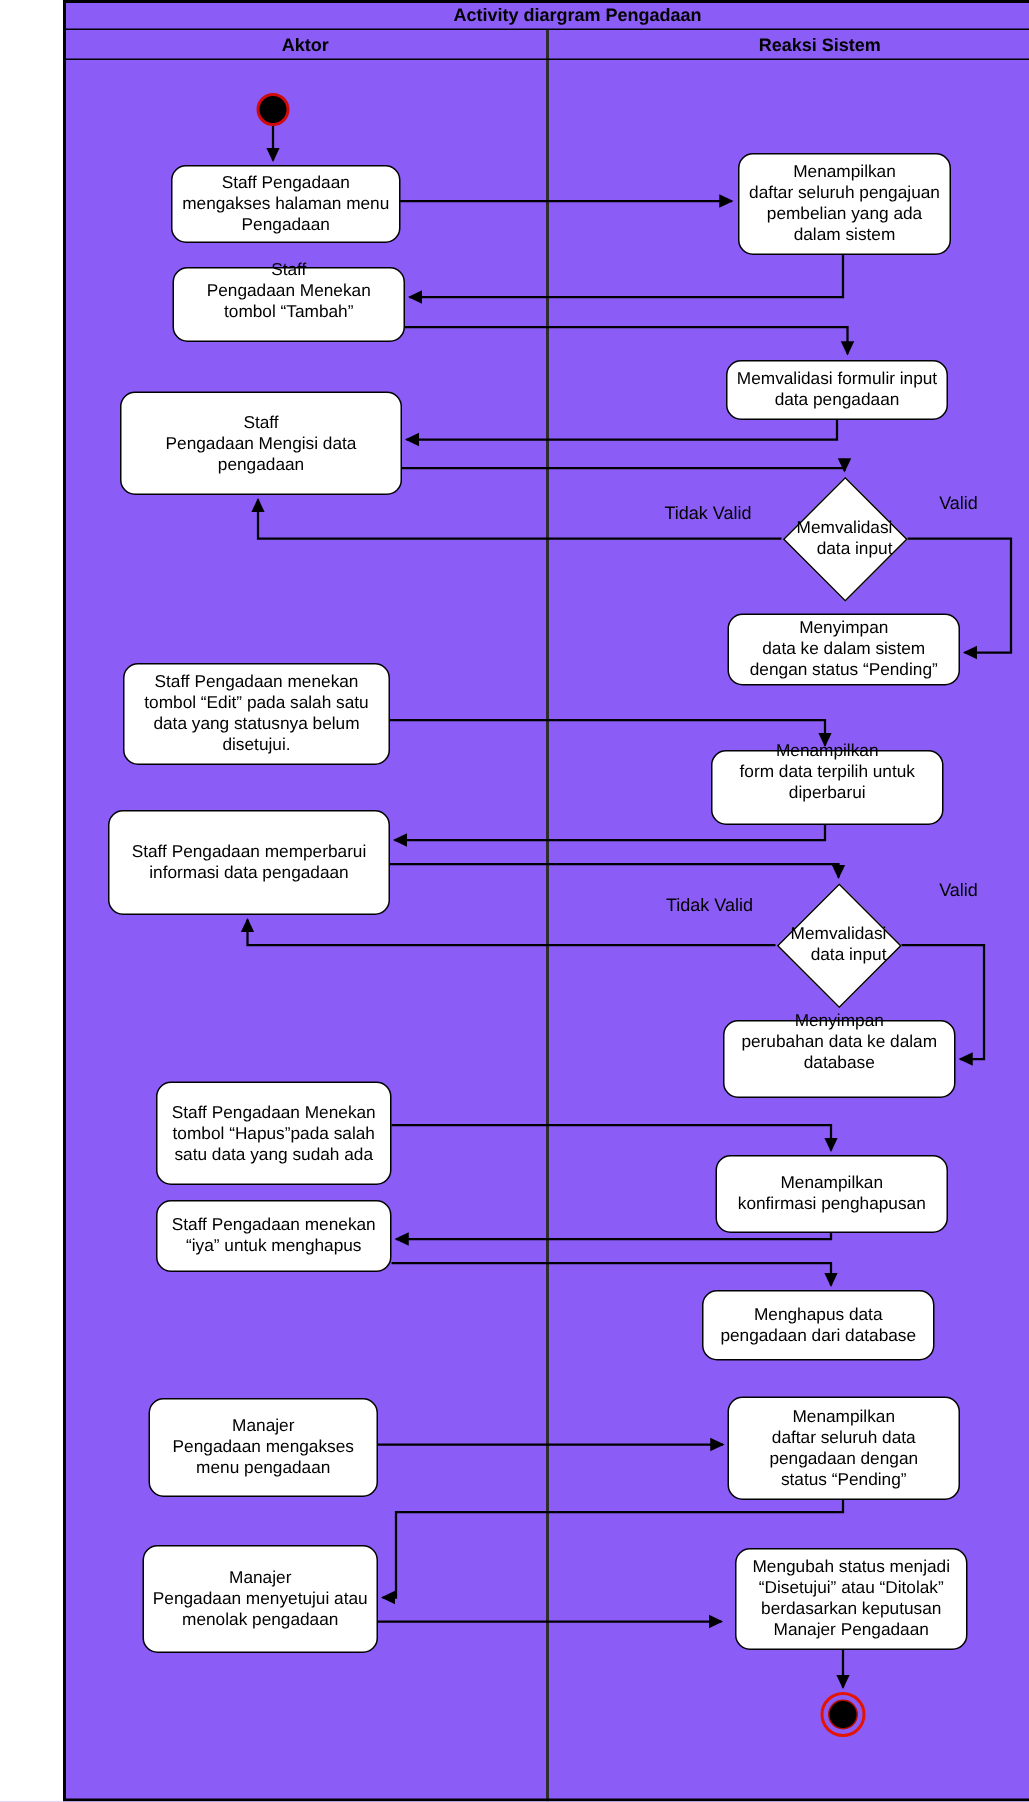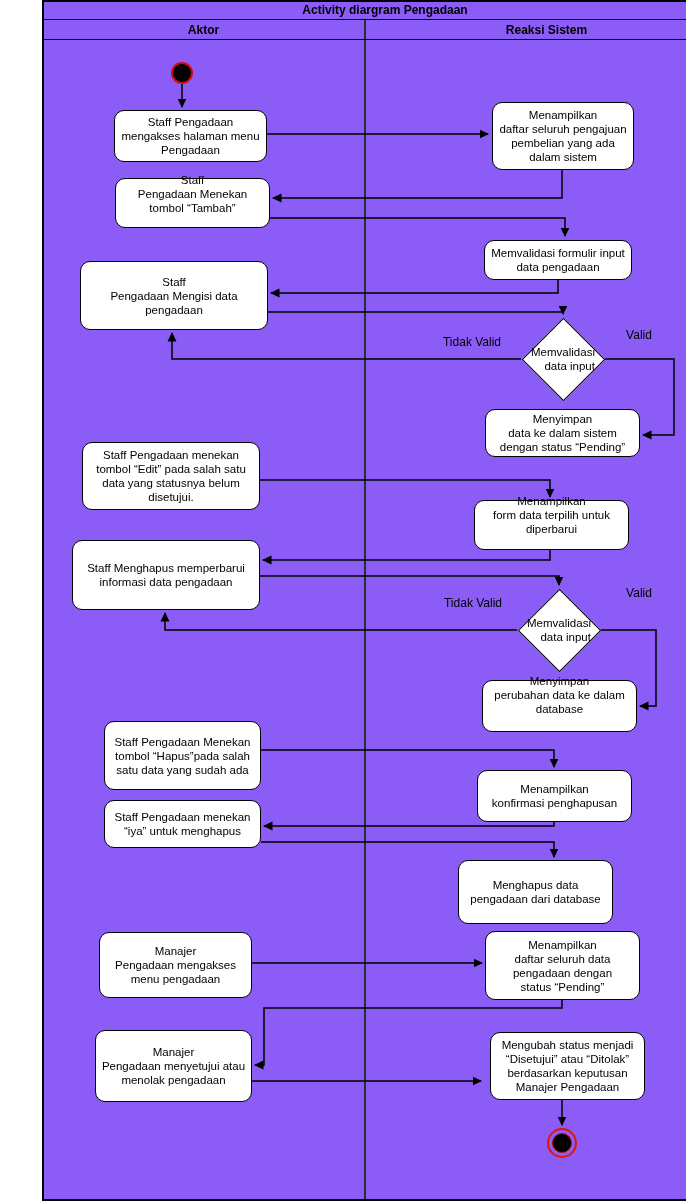--- a/index.html
+++ b/index.html
@@ -139,21 +139,21 @@
 tombol “Edit” pada salah satu
 data yang statusnya belum
 disetujui.</span>
     </div>
   <div class="node" style="left:432px;top:500px;width:155px;height:50px">
       <span class="lift10">Menampilkan
 form data terpilih untuk
 diperbarui</span>
     </div>
   <div class="node" style="left:30px;top:540px;width:188px;height:70px">
-      <span>Staff Menghapus memperbarui
+      <span>Staff Pengadaan memperbarui
 informasi data pengadaan</span>
     </div>
 
   <div class="decision" style="left:475px;top:588px;width:84px;height:84px">
     <div class="dshape"></div>
     <span class="dlabel">Memvalidasi
 data input</span>
   </div>
   <div class="edge-label" style="left:399px;top:596px;width:64px">Tidak Valid</div>
   <div class="edge-label" style="left:578px;top:586px;width:38px">Valid</div>
@@ -169,21 +169,21 @@
 satu  data  yang sudah ada</span>
     </div>
   <div class="node" style="left:435px;top:770px;width:155px;height:52px">
       <span>Menampilkan
 konfirmasi penghapusan</span>
     </div>
   <div class="node" style="left:62px;top:800px;width:157px;height:48px">
       <span>Staff Pengadaan menekan
 “iya” untuk menghapus</span>
     </div>
-  <div class="node" style="left:416px;top:860px;width:155px;height:64px">
+  <div class="node" style="left:426px;top:860px;width:155px;height:47px">
       <span>Menghapus data
 pengadaan  dari database</span>
     </div>
   <div class="node" style="left:57px;top:932px;width:153px;height:66px">
       <span>Manajer
 Pengadaan mengakses
 menu pengadaan</span>
     </div>
   <div class="node" style="left:443px;top:931px;width:155px;height:69px">
       <span>Menampilkan

